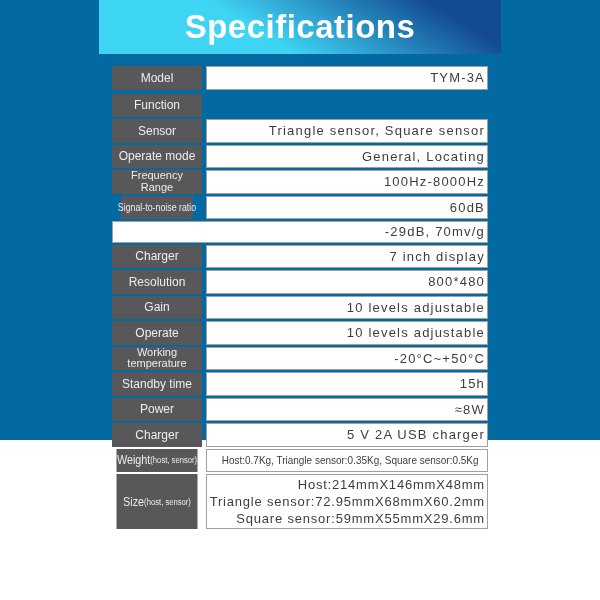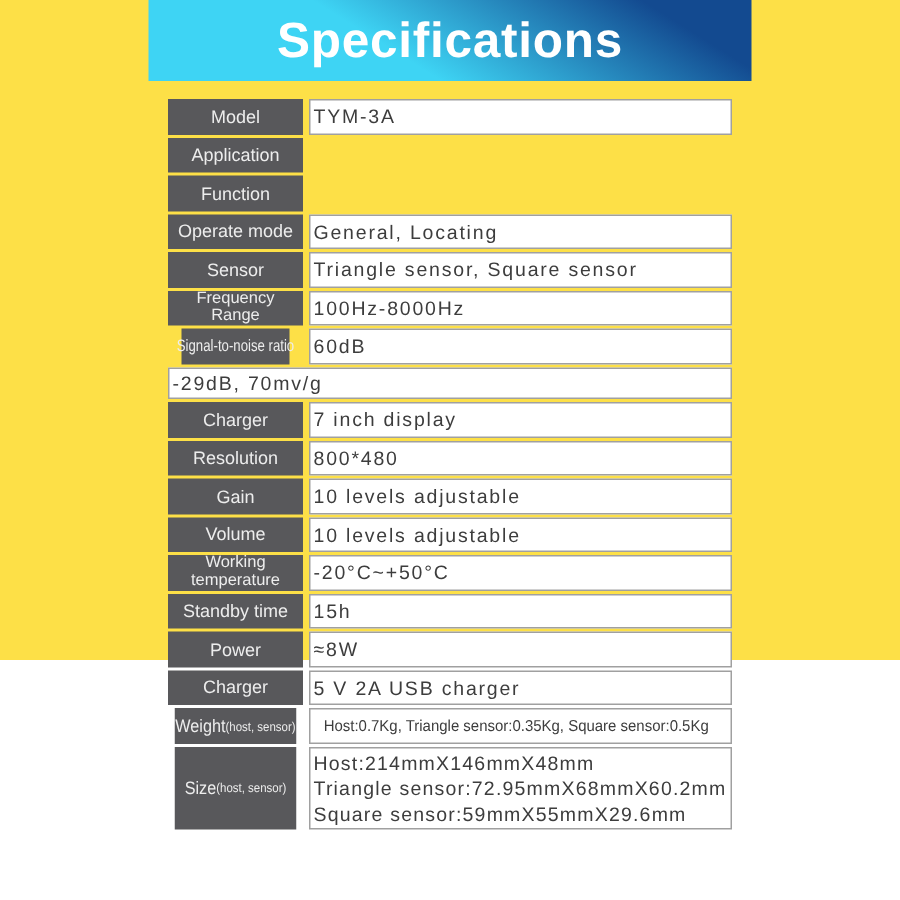--- a/index.html
+++ b/index.html
@@ -7,21 +7,21 @@
     padding: 0;
     width: 600px;
     height: 600px;
     overflow: hidden;
     background: #ffffff;
     font-family: "Liberation Sans", sans-serif;
   }
   .page {
     width: 600px;
     height: 440px;
-    background: #fde047;
+    background: #0369a1;
     position: relative;
   }
   
   .banner {
     width: 402px;
     height: 54px;
     margin: 0 auto;
     background: linear-gradient(32deg, var(--gradient_start, #3ed4f4) 40%, var(--gradient_end, #134a90) 85%);
     display: flex;
     align-items: center;
@@ -59,21 +59,21 @@
   }
   .value-cell {
     flex: 1;
     border: 1px solid var(--border, #a0a0a0);
     background: #ffffff;
     color: var(--value_text, #3d3d3d);
     font-size: 13px;
     letter-spacing: 1.2px;
     display: flex;
     flex-direction: column;
-    align-items: flex-start;
+    align-items: flex-end;
     justify-content: center;
     text-align: center;
     min-height: 21.5px; 
     box-sizing: border-box;
     padding: 1px 2px;
   }
   .label-two-line {
     font-size: 11px;
     line-height: 11.5px;
     white-space: pre-line;
@@ -115,43 +115,40 @@
   <div class="spec-table">
       <div class="row">
         <div class="label-cell">
           <span>Model</span>
         </div>
         <div class="value-cell">
           <span>TYM-3A</span>
         </div>
       </div>
       <div class="row">
-        <div class="label-cell">
-          <span>Application</span>
-        </div>
       </div>
       <div class="row">
         <div class="label-cell">
           <span>Function</span>
         </div>
       </div>
       <div class="row">
         <div class="label-cell">
+          <span>Sensor</span>
+        </div>
+        <div class="value-cell">
+          <span>Triangle sensor, Square sensor</span>
+        </div>
+      </div>
+      <div class="row">
+        <div class="label-cell">
           <span>Operate mode</span>
         </div>
         <div class="value-cell">
           <span>General, Locating</span>
-        </div>
-      </div>
-      <div class="row">
-        <div class="label-cell">
-          <span>Sensor</span>
-        </div>
-        <div class="value-cell">
-          <span>Triangle sensor, Square sensor</span>
         </div>
       </div>
       <div class="row">
         <div class="label-cell label-two-line"><span>Frequency
 Range</span></div>
         <div class="value-cell">
           <span>100Hz-8000Hz</span>
         </div>
       </div>
       <div class="row">
@@ -186,21 +183,21 @@
       <div class="row">
         <div class="label-cell">
           <span>Gain</span>
         </div>
         <div class="value-cell">
           <span>10 levels adjustable</span>
         </div>
       </div>
       <div class="row">
         <div class="label-cell">
-          <span>Volume</span>
+          <span>Operate</span>
         </div>
         <div class="value-cell">
           <span>10 levels adjustable</span>
         </div>
       </div>
       <div class="row">
         <div class="label-cell label-two-line"><span>Working
 temperature</span></div>
         <div class="value-cell">
           <span>-20°C~+50°C</span>

